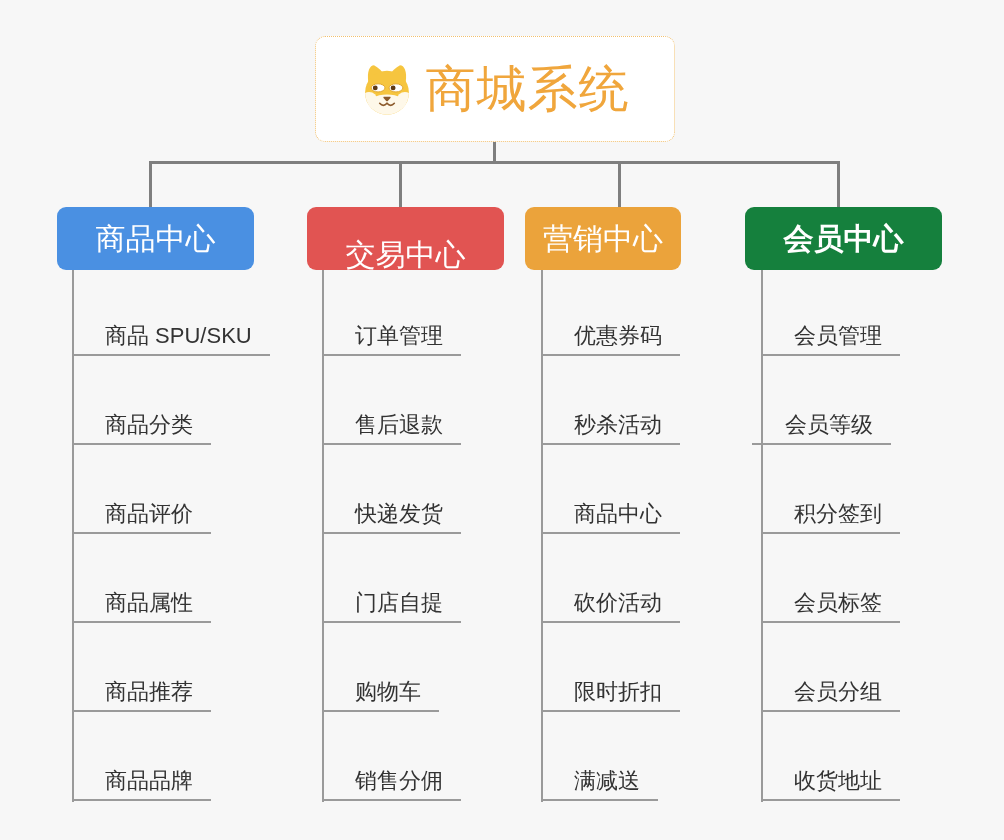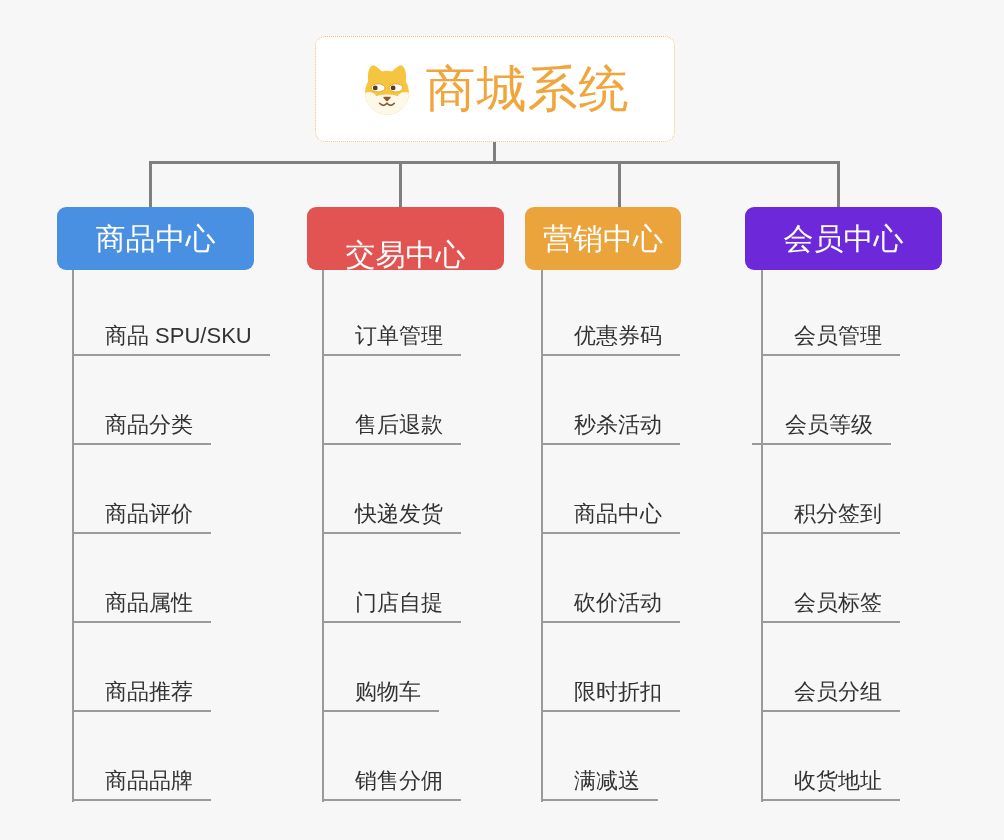--- a/index.html
+++ b/index.html
@@ -120,21 +120,21 @@
 
   <div class="branch-node" style="left: 57px; background-color: rgb(74, 144, 226);">
     <span class="branch-label">商品中心</span>
   </div>
   <div class="branch-node" style="left: 307px; background-color: rgb(225, 84, 82); align-items: flex-end;">
     <span class="branch-label">交易中心</span>
   </div>
   <div class="branch-node" style="left: 525px; width: 156px; background-color: rgb(235, 163, 59);">
     <span class="branch-label">营销中心</span>
   </div>
-  <div class="branch-node" style="left: 745px; background-color: #6d28d9;">
+  <div class="branch-node" style="left: 745px; background-color: #15803d; font-weight: bold;">
     <span class="branch-label">会员中心</span>
   </div>
 
   <div class="leaf" style="left:72px;top:320px">商品 SPU/SKU</div>
   <div class="leaf" style="left:72px;top:409px">商品分类</div>
   <div class="leaf" style="left:72px;top:498px">商品评价</div>
   <div class="leaf" style="left:72px;top:587px">商品属性</div>
   <div class="leaf" style="left:72px;top:676px">商品推荐</div>
   <div class="leaf" style="left:72px;top:765px">商品品牌</div>
 

